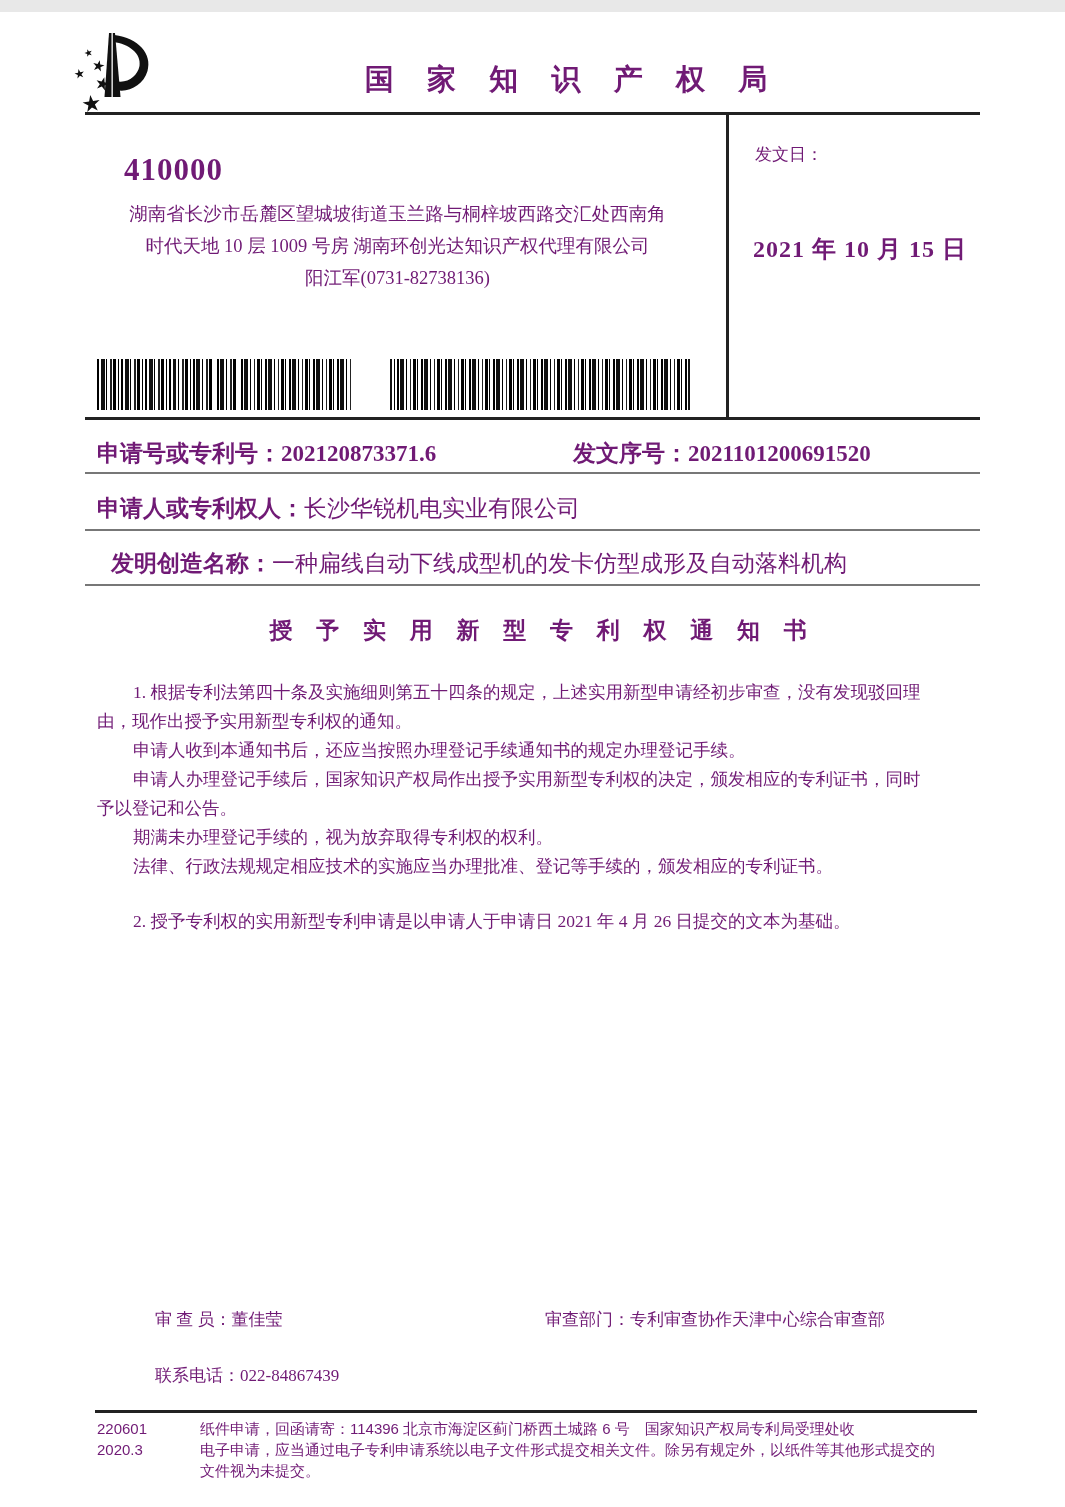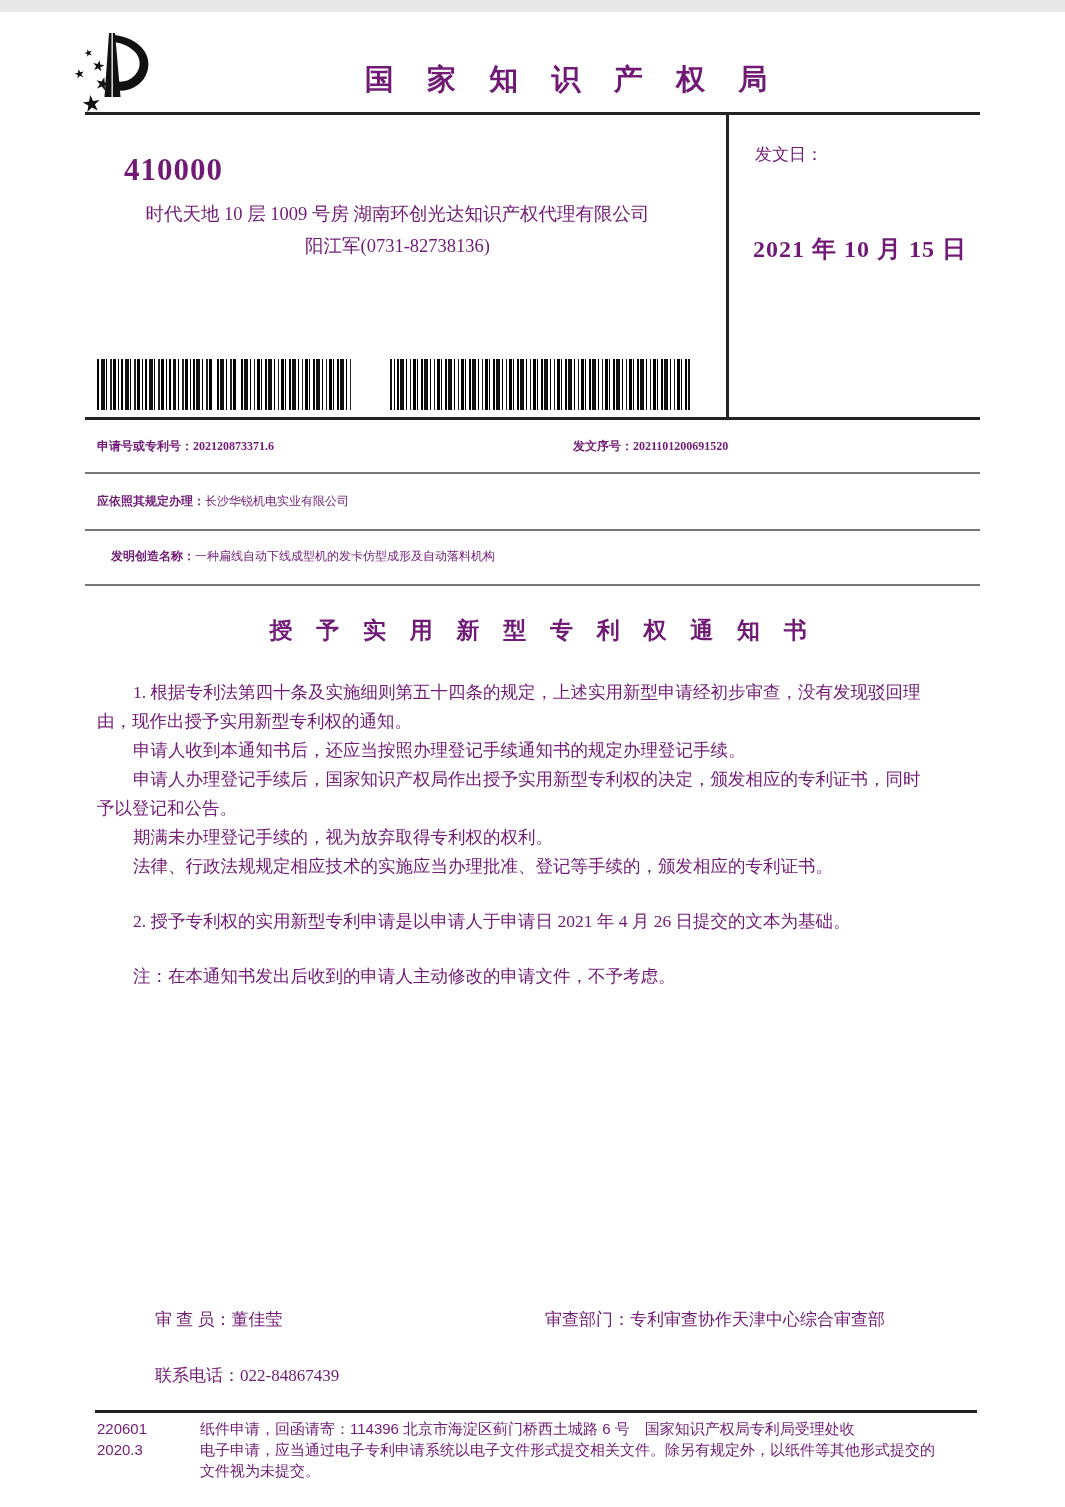--- a/index.html
+++ b/index.html
@@ -36,21 +36,21 @@
       #000 0px,#000 2px,#fff 2px,#fff 3.5px,
       #111 3.5px,#111 7.5px,#fff 7.5px,#fff 9px,
       #000 9px,#000 10px,#fff 10px,#fff 13px,
       #222 13px,#222 14.5px,#fff 14.5px,#fff 16px,
       #000 16px,#000 19px,#fff 19px,#fff 20.5px,
       #000 20.5px,#000 21.5px,#fff 21.5px,#fff 24px);
   }
   .barcode.left{left:97px;width:256px;}
   .barcode.right{left:390px;width:300px;background-position:7px 0;}
   
-  .meta-row{font-size:12px;}
+  .meta-row{font-size:23px;}
   .meta-label{font-weight:bold;}
   .meta-val-bold{font-weight:bold;}
   
   .notice-title{
     top:603px;left:0;right:0;text-align:center;
     font-size:23px;font-weight:bold;letter-spacing:9px;
   }
   .body-text{top:666px;left:97px;width:882px;font-size:17.5px;line-height:29px;}
   .body-text .line{white-space:nowrap;}
   .body-text .indent{padding-left:36px;}
@@ -85,40 +85,41 @@
   </svg>
 
   <div class="abs agency-title">国 家 知 识 产 权 局</div>
 
   <div class="abs rule" style="top:100px;left:85px;width:895px;"></div>
   <div class="abs vline" style="top:100px;left:726px;height:308px;"></div>
   <div class="abs rule" style="top:405px;left:85px;width:895px;"></div>
 
   <div class="abs postal">410000</div>
   <div class="abs addr">
+    <div>湖南省长沙市岳麓区望城坡街道玉兰路与桐梓坡西路交汇处西南角</div>
     <div>时代天地 10 层 1009 号房  湖南环创光达知识产权代理有限公司</div>
     <div>阳江军(0731-82738136)</div>
   </div>
 
   <div class="abs date-label">发文日：</div>
   <div class="abs date-value">2021 年 10 月 15 日</div>
 
   <div class="abs barcode left"></div>
   <div class="abs barcode right"></div>
 
   <div class="abs meta-row" style="top:426px;left:97px;">
     <span class="meta-label">申请号或专利号：</span><span class="meta-val-bold">202120873371.6</span>
   </div>
   <div class="abs meta-row" style="top:426px;left:573px;">
     <span class="meta-label">发文序号：</span><span class="meta-val-bold">2021101200691520</span>
   </div>
   <div class="abs rule-thin" style="top:460px;left:85px;width:895px;"></div>
 
   <div class="abs meta-row" style="top:481px;left:97px;">
-    <span class="meta-label">应依照其规定办理：</span><span>长沙华锐机电实业有限公司</span>
+    <span class="meta-label">申请人或专利权人：</span><span>长沙华锐机电实业有限公司</span>
   </div>
   <div class="abs rule-thin" style="top:517px;left:85px;width:895px;"></div>
 
   <div class="abs meta-row" style="top:536px;left:111px;">
     <span class="meta-label">发明创造名称：</span><span>一种扁线自动下线成型机的发卡仿型成形及自动落料机构</span>
   </div>
   <div class="abs rule-thin" style="top:572px;left:85px;width:895px;"></div>
 
   <div class="abs notice-title">授 予 实 用 新 型 专 利 权 通 知 书</div>
 
@@ -126,21 +127,20 @@
     <div class="line indent">1. 根据专利法第四十条及实施细则第五十四条的规定，上述实用新型申请经初步审查，没有发现驳回理</div>
     <div class="line">由，现作出授予实用新型专利权的通知。</div>
     <div class="line indent">申请人收到本通知书后，还应当按照办理登记手续通知书的规定办理登记手续。</div>
     <div class="line indent">申请人办理登记手续后，国家知识产权局作出授予实用新型专利权的决定，颁发相应的专利证书，同时</div>
     <div class="line">予以登记和公告。</div>
     <div class="line indent">期满未办理登记手续的，视为放弃取得专利权的权利。</div>
     <div class="line indent">法律、行政法规规定相应技术的实施应当办理批准、登记等手续的，颁发相应的专利证书。</div>
     <div class="spacer"></div>
     <div class="line indent">2. 授予专利权的实用新型专利申请是以申请人于申请日 2021 年 4 月 26 日提交的文本为基础。</div>
     <div class="spacer"></div>
-    <div class="line indent">注：在本通知书发出后收到的申请人主动修改的申请文件，不予考虑。</div>
   </div>
 
   <div class="abs exm" style="top:1296px;left:155px;">
     <span>审 查 员：</span><span>董佳莹</span>
   </div>
   <div class="abs exm" style="top:1296px;left:545px;">
     <span>审查部门：</span><span>专利审查协作天津中心综合审查部</span>
   </div>
   <div class="abs exm" style="top:1352px;left:155px;">
     <span>联系电话：</span><span>022-84867439</span>

